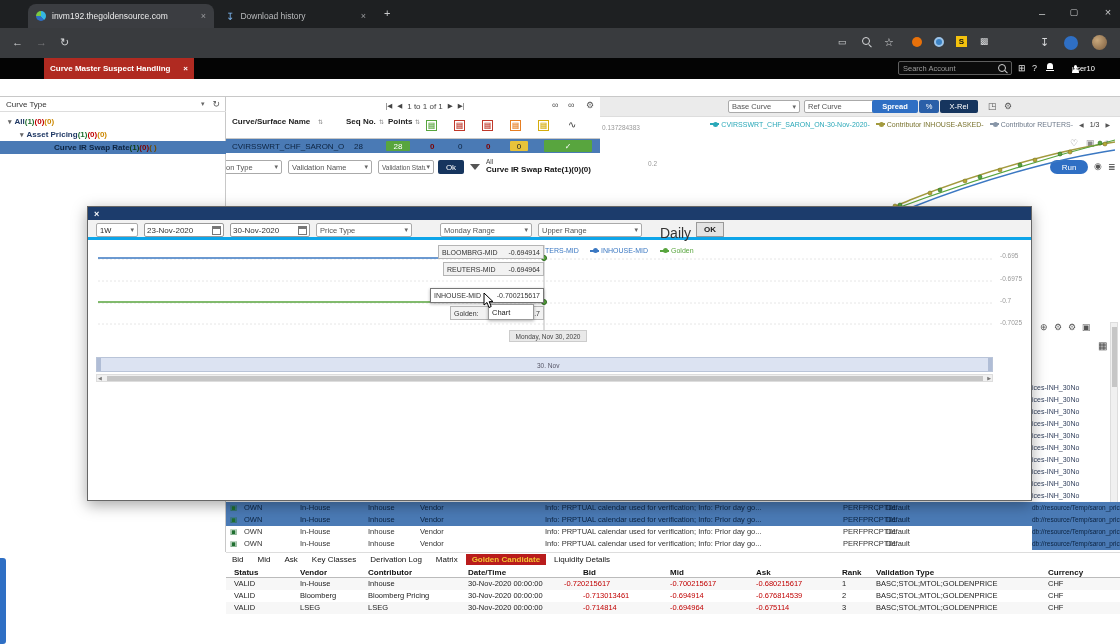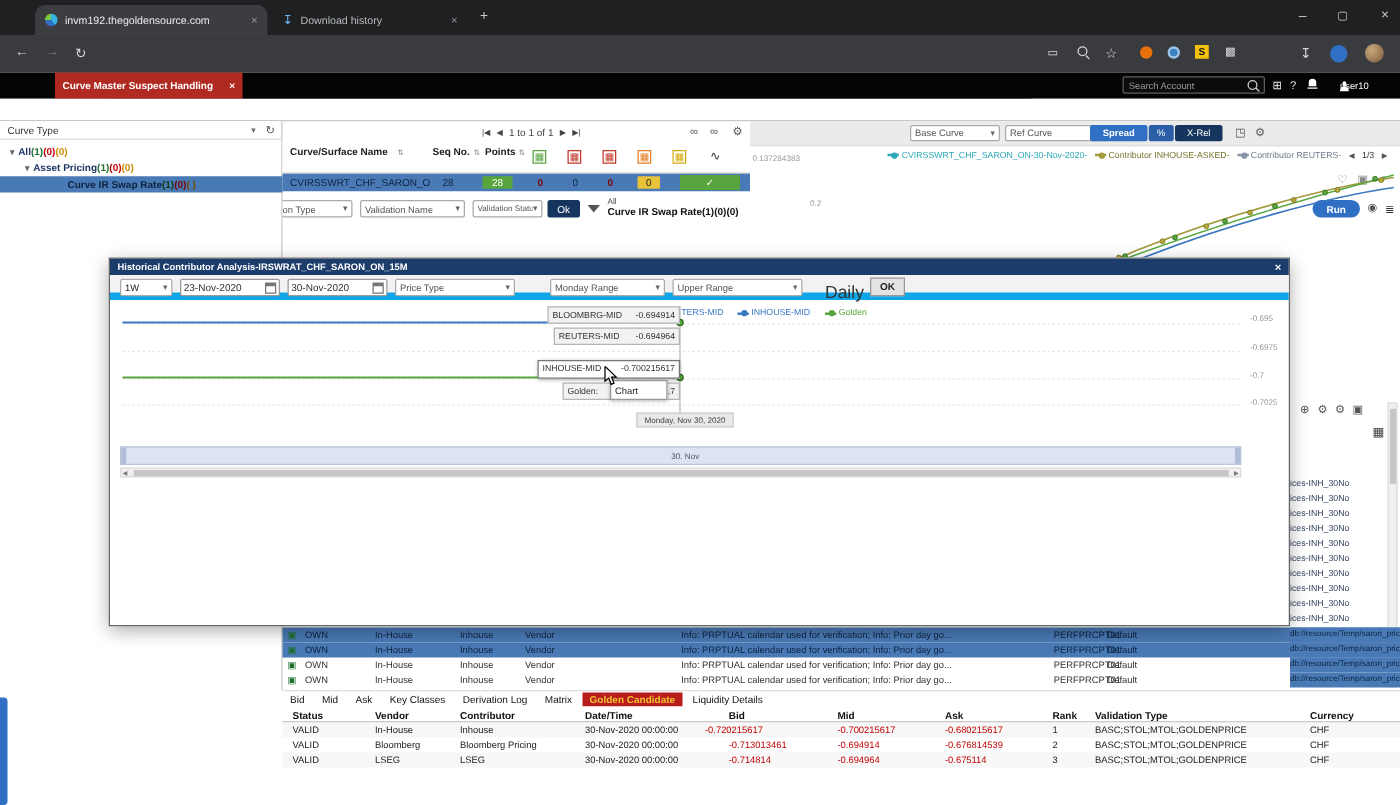--- a/index.html
+++ b/index.html
@@ -47,21 +47,21 @@
 
 
 #apptoolbar{left:0;top:79px;width:1120px;height:18px;background:#fff;border-bottom:1px solid #c8c8c8}
 .field{border:1px solid #9a9a9a;border-radius:2px;background:#fff;display:flex;align-items:center;font-size:8px;color:#333}
 .cal{display:inline-block;width:9px;height:9px;border:1px solid #777;border-top:3px solid #777;background:#fff}
 .selpill{border:1px solid #aaa;border-radius:2px;background:#fff;display:flex;align-items:center;justify-content:space-between;padding:0 3px;font-size:7.5px;color:#555}
 .chev{font-size:7px;color:#666}
 .sq{width:11px;height:11px;border:1px solid;display:inline-flex;align-items:center;justify-content:center;font-size:8px}
 .okbtn{background:#16355e;color:#fff;border-radius:2px;display:inline-flex;align-items:center;justify-content:center;font-size:8px}
 .funnel{display:inline-block;width:0;height:0;border-left:5px solid transparent;border-right:5px solid transparent;border-top:6px solid #555}
-.runbtn{background:#2f6fc4;color:#fff;border-radius:7px;display:inline-flex;align-items:center;justify-content:center;font-size:8px;font-weight:bold}
+.runbtn{background:#2f6fc4;color:#fff;border-radius:7px;display:inline-flex;align-items:center;justify-content:center;font-size:8px;font-weight:normal}
 
 
 #sidebar{left:0;top:97px;width:226px;height:455px;background:#fff;border-right:1px solid #c8c8c8}
 .treerow{position:absolute;left:0;width:226px;height:13px;display:flex;align-items:center;font-size:8px;color:#1f3864;font-weight:bold}
 .treerow .c1{color:#1f6f2f}.treerow .c2{color:#c00000}.treerow .c3{color:#cc8800}
 .treerow.sel{background:#4a7ab5}
 .treerow.sel span{color:#0c2340}
 .treerow.sel .c1{color:#0f3d14}.treerow.sel .c2{color:#7c0000}.treerow.sel .c3{color:#6e4a00}
 
 
@@ -75,21 +75,21 @@
 #chartband{left:600px;top:97px;width:520px;height:20px;background:#ebebeb;border-bottom:1px solid #ddd}
 .cbtn{display:inline-flex;align-items:center;justify-content:center;font-size:7.5px;color:#fff;border-radius:2px}
 .legitem{display:flex;align-items:center;font-size:7px;white-space:nowrap}
 .legline{display:inline-block;width:9px;height:2px;margin-right:2px;position:relative}
 .legline::after{content:"";position:absolute;left:3px;top:-1.5px;width:5px;height:5px;border-radius:50%;background:inherit}
 .gic{color:#888;font-size:9px}
 
 
 #modal{left:87px;top:206px;width:945px;height:295px;background:#fff;border:1px solid #666;box-shadow:0 4px 14px rgba(0,0,0,.35);z-index:40}
 #modaltitle{position:absolute;left:0;top:0;width:100%;height:13px;background:#1c3c6c;color:#fff;display:flex;align-items:center;padding:0 6px;font-size:7.5px;font-weight:bold}
-#modalctrl{position:absolute;left:0;top:13px;width:100%;height:20px;background:#f2f2f2;border-bottom:6px solid #0ea5e9}
+#modalctrl{position:absolute;left:0;top:13px;width:100%;height:20px;background:#f2f2f2;border-bottom:3px solid #0ea5e9}
 .mtip{position:absolute;height:14px;background:#f2f2f2;border:1px solid #b5b5b5;display:flex;align-items:center;justify-content:space-between;padding:0 3px;font-size:7px;color:#333;white-space:nowrap}
 .mtick{position:absolute;font-size:6.5px;color:#999}
 .gdot{position:absolute;width:6px;height:6px;border-radius:50%;background:#58a53e;border:1px solid #2d6a1f}
 
 
 .gridrow{position:absolute;left:226px;width:894px;height:12px;font-size:7.5px}
 .gridrow.selr{background:#4a7ab5}
 .gridrow.selr .gc{color:#0c2340}
 .gc{position:absolute;top:1px;white-space:nowrap;overflow:hidden;color:#333}
 .pathcell{position:absolute;left:806px;top:0;width:88px;height:12px;background:#4a7ab5;color:#0c2340;font-size:6.5px;white-space:nowrap;overflow:hidden;padding-top:2px}
@@ -464,21 +464,20 @@
       <span class="btc" style="left:822px">CHF</span>
     </div>
   </div>
 
   
   <div class="abs" style="left:0;top:558px;width:6px;height:86px;background:#2f6fc4;border-radius:0 3px 3px 0"></div>
 
   
   <div id="modal" class="abs">
     <div id="modaltitle">
-      <span class="nw" style="flex:1">Historical Contributor Analysis-IRSWRAT_CHF_SARON_ON_15M</span>
       <span style="font-size:9px">×</span>
     </div>
     <div id="modalctrl">
       <div class="abs selpill" style="left:8px;top:3px;width:42px;height:14px;color:#222">
         <span>1W</span>
         <span class="chev">▾</span>
       </div>
       <div class="abs field" style="left:56px;top:3px;width:80px;height:14px;padding:0 2px">
         <span class="nw" style="flex:1">23-Nov-2020</span>
         <span class="cal"></span>

